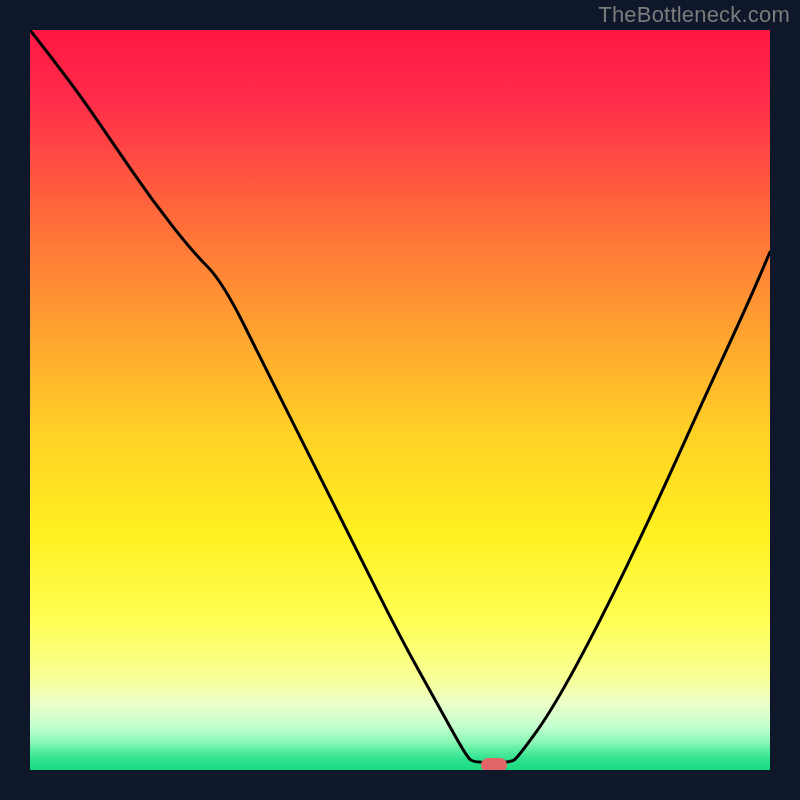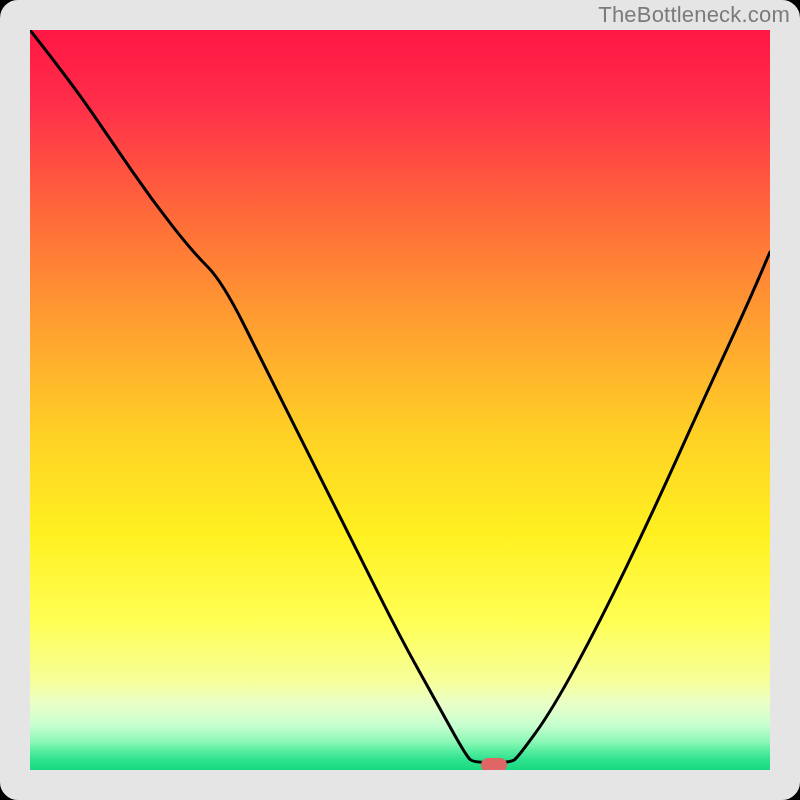--- a/index.html
+++ b/index.html
@@ -8,22 +8,21 @@
     width: 800px;
     height: 800px;
     background: #000;
     overflow: hidden;
     font-family: Arial, Helvetica, sans-serif;
   }
   .frame {
     position: relative;
     width: 800px;
     height: 800px;
-    background: #e5e5e5;
-    border-radius: 18px;
+    background: #0f172a;
   }
   .attribution {
     position: absolute;
     top: 2px;
     right: 10px;
     color: #7b7b7b;
     font-size: 22px;
     font-weight: 500;
     letter-spacing: 0.2px;
   }

